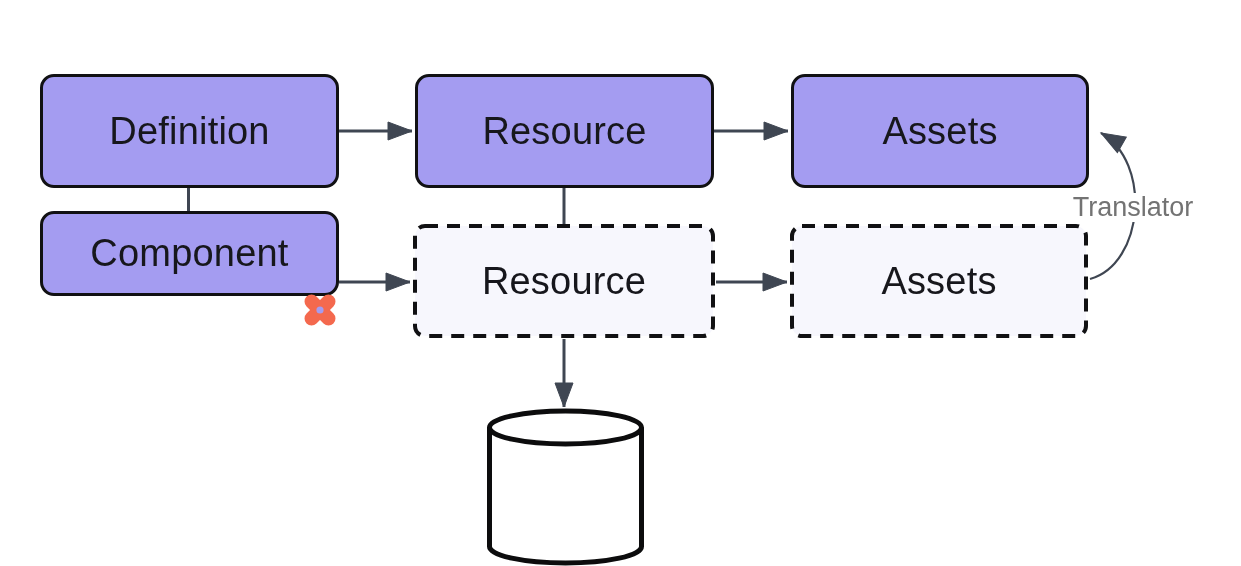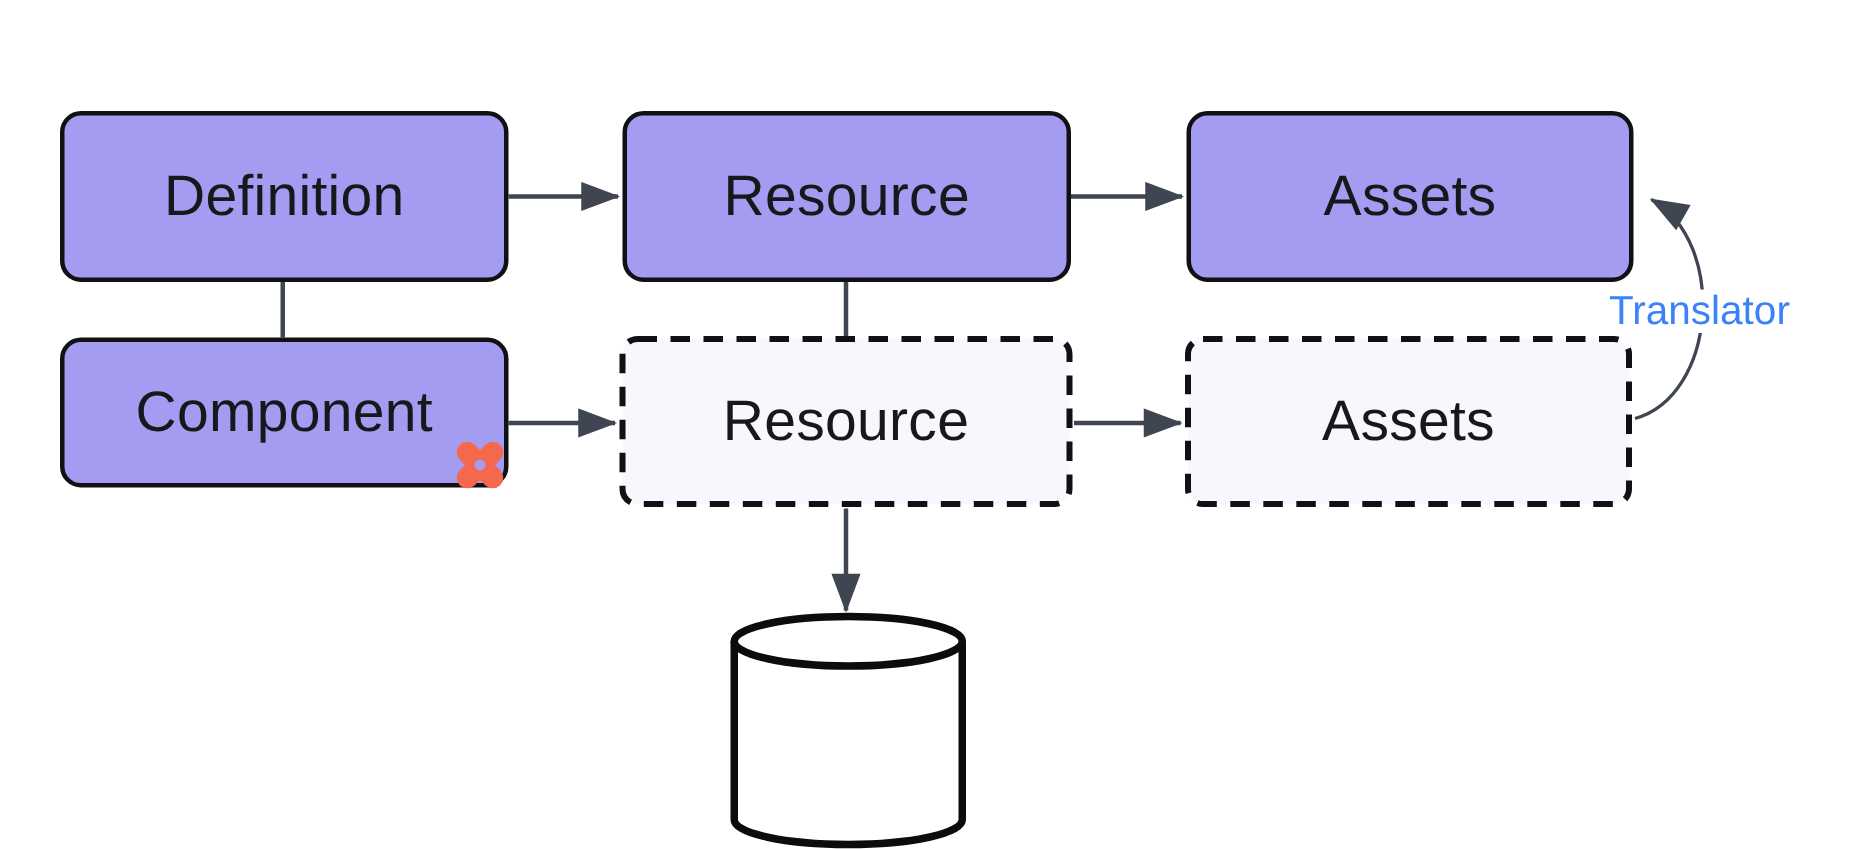--- a/index.html
+++ b/index.html
@@ -35,35 +35,35 @@
   .solid {
     background: #a49cf1;
     border: 3.5px solid #111113;
     border-radius: 14px;
   }
   .ghost {
     background: transparent;
     border: none;
   }
   .n-definition       { left: 40px;  top: 38px;  width: 299px; height: 114px; }
-  .n-component        { left: 40px;  top: 189px; width: 299px; height: 100px; align-items: center; }
+  .n-component        { left: 40px;  top: 175px; width: 299px; height: 85px; align-items: center; }
   .n-resource-main    { left: 415px; top: 38px;  width: 299px; height: 114px; }
   .n-assets-main      { left: 791px; top: 38px;  width: 298px; height: 114px; }
   .n-resource-gen     { left: 413px; top: 188px; width: 302px; height: 114px; }
   .n-assets-gen       { left: 790px; top: 188px; width: 298px; height: 114px; }
   .translator {
     position: absolute;
     left: 1054px; top: 157px;
     width: 158px; height: 29px;
     display: flex;
     align-items: center;
     justify-content: center;
     background: #ffffff;
     font-size: 27px;
-    color: #3b82f6;
+    color: #737373;
     z-index: 2;
     white-space: nowrap;
   }
   .badge {
     position: absolute;
     left: 300px; top: 254px;
     width: 40px; height: 40px;
     z-index: 3;
   }
 </style>

